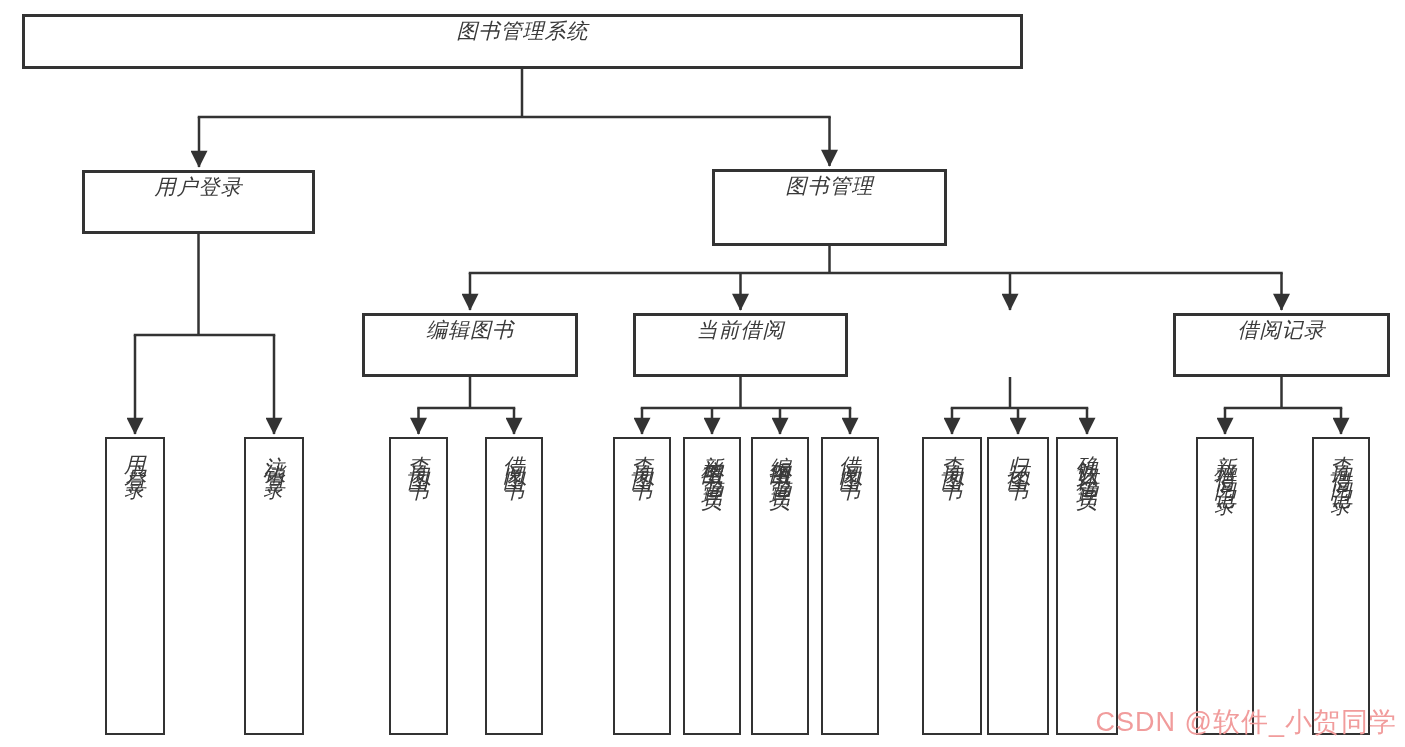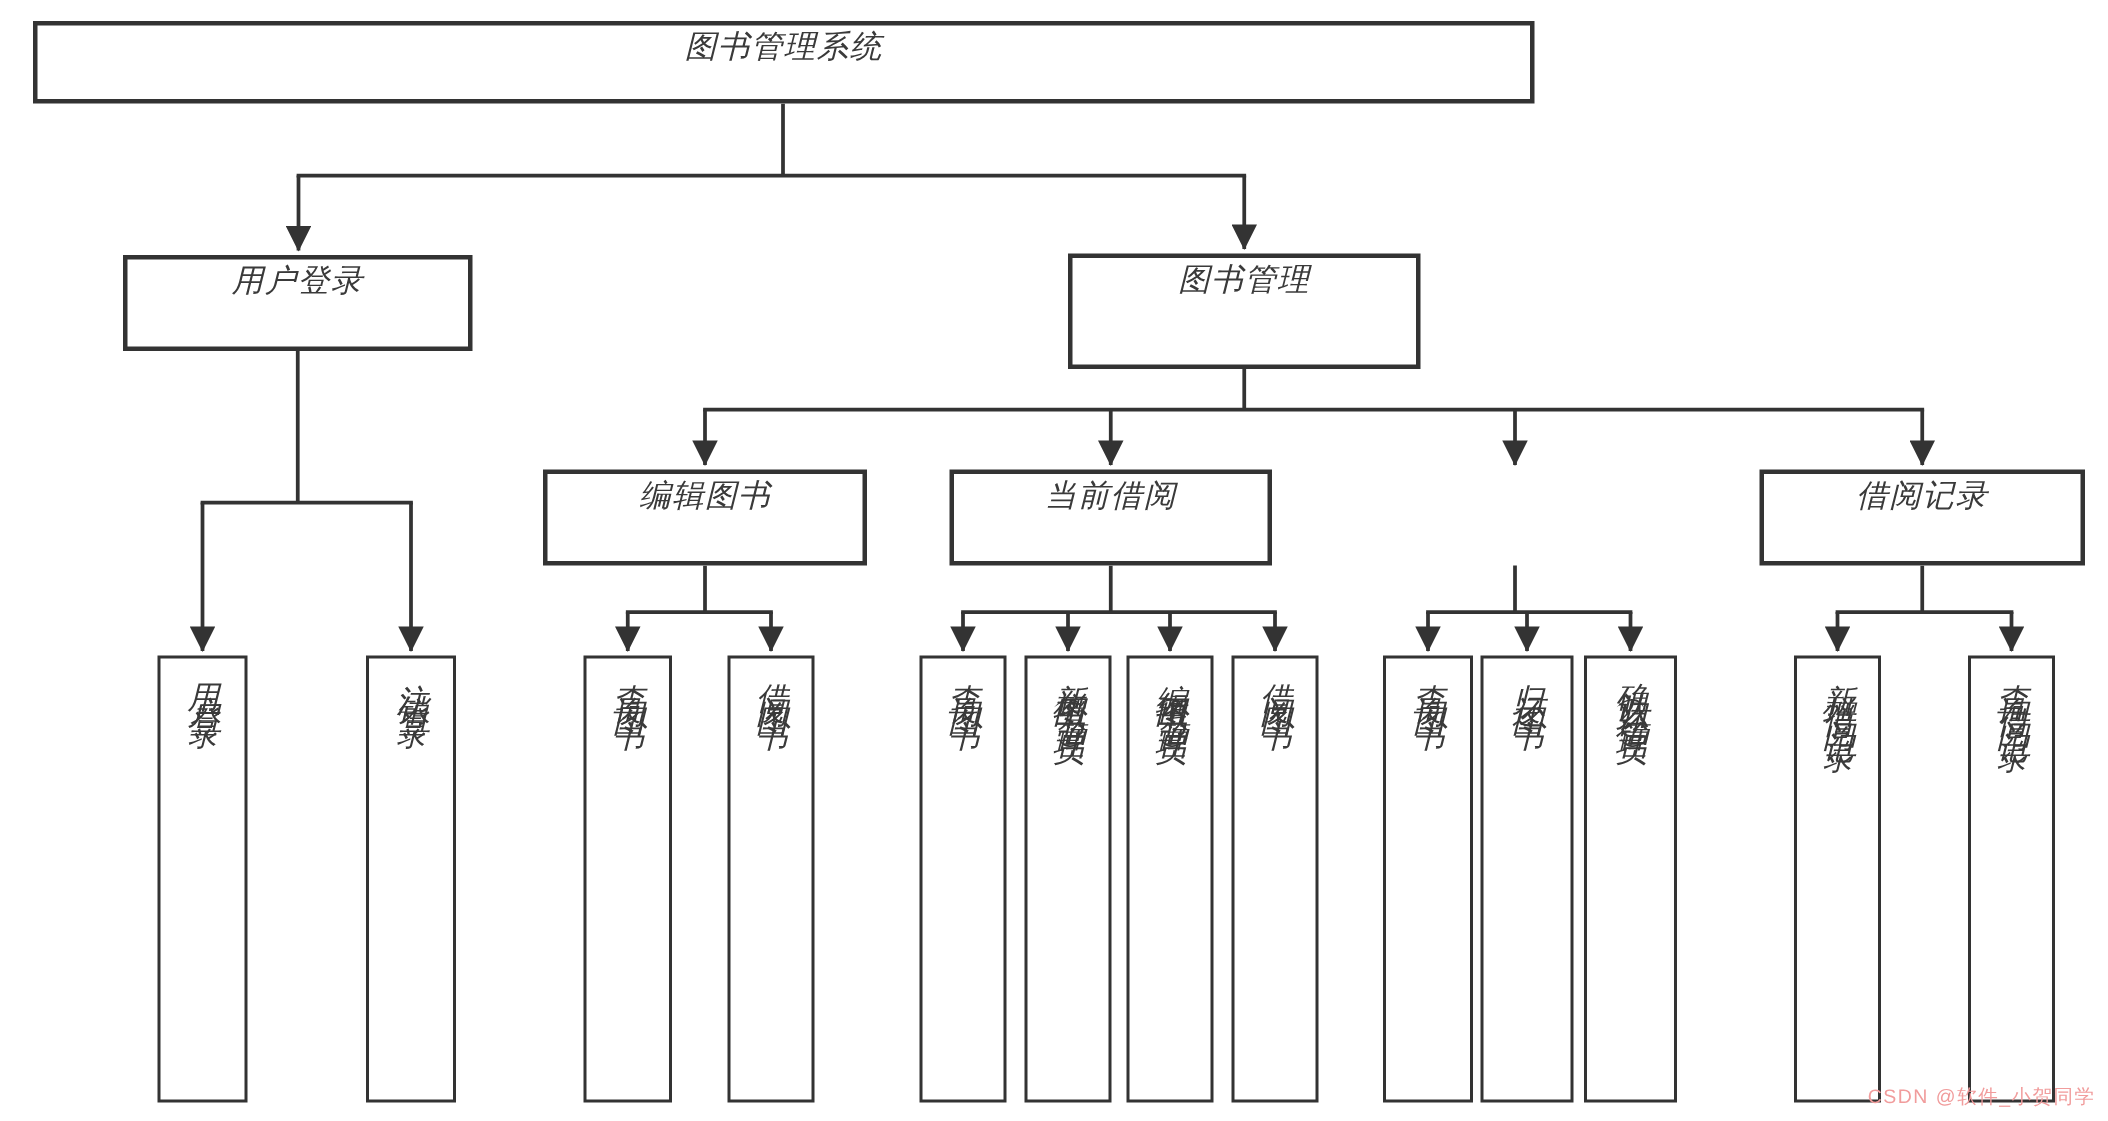--- a/index.html
+++ b/index.html
@@ -41,21 +41,21 @@
     writing-mode: vertical-rl;
     line-height: 1;
     letter-spacing: 8px;
     font-size: 21px;
   }
   .vtext.long { letter-spacing: 5px; }
   .watermark {
     position: absolute;
     right: 8px;
     bottom: 7px;
-    font-size: 13px;
+    font-size: 27px;
     letter-spacing: 1px;
     color: var(--watermark, #f19c9c);
     z-index: 5;
     white-space: nowrap;
   }
 </style>
 </head>
 <body>
 
 <div class="canvas">

